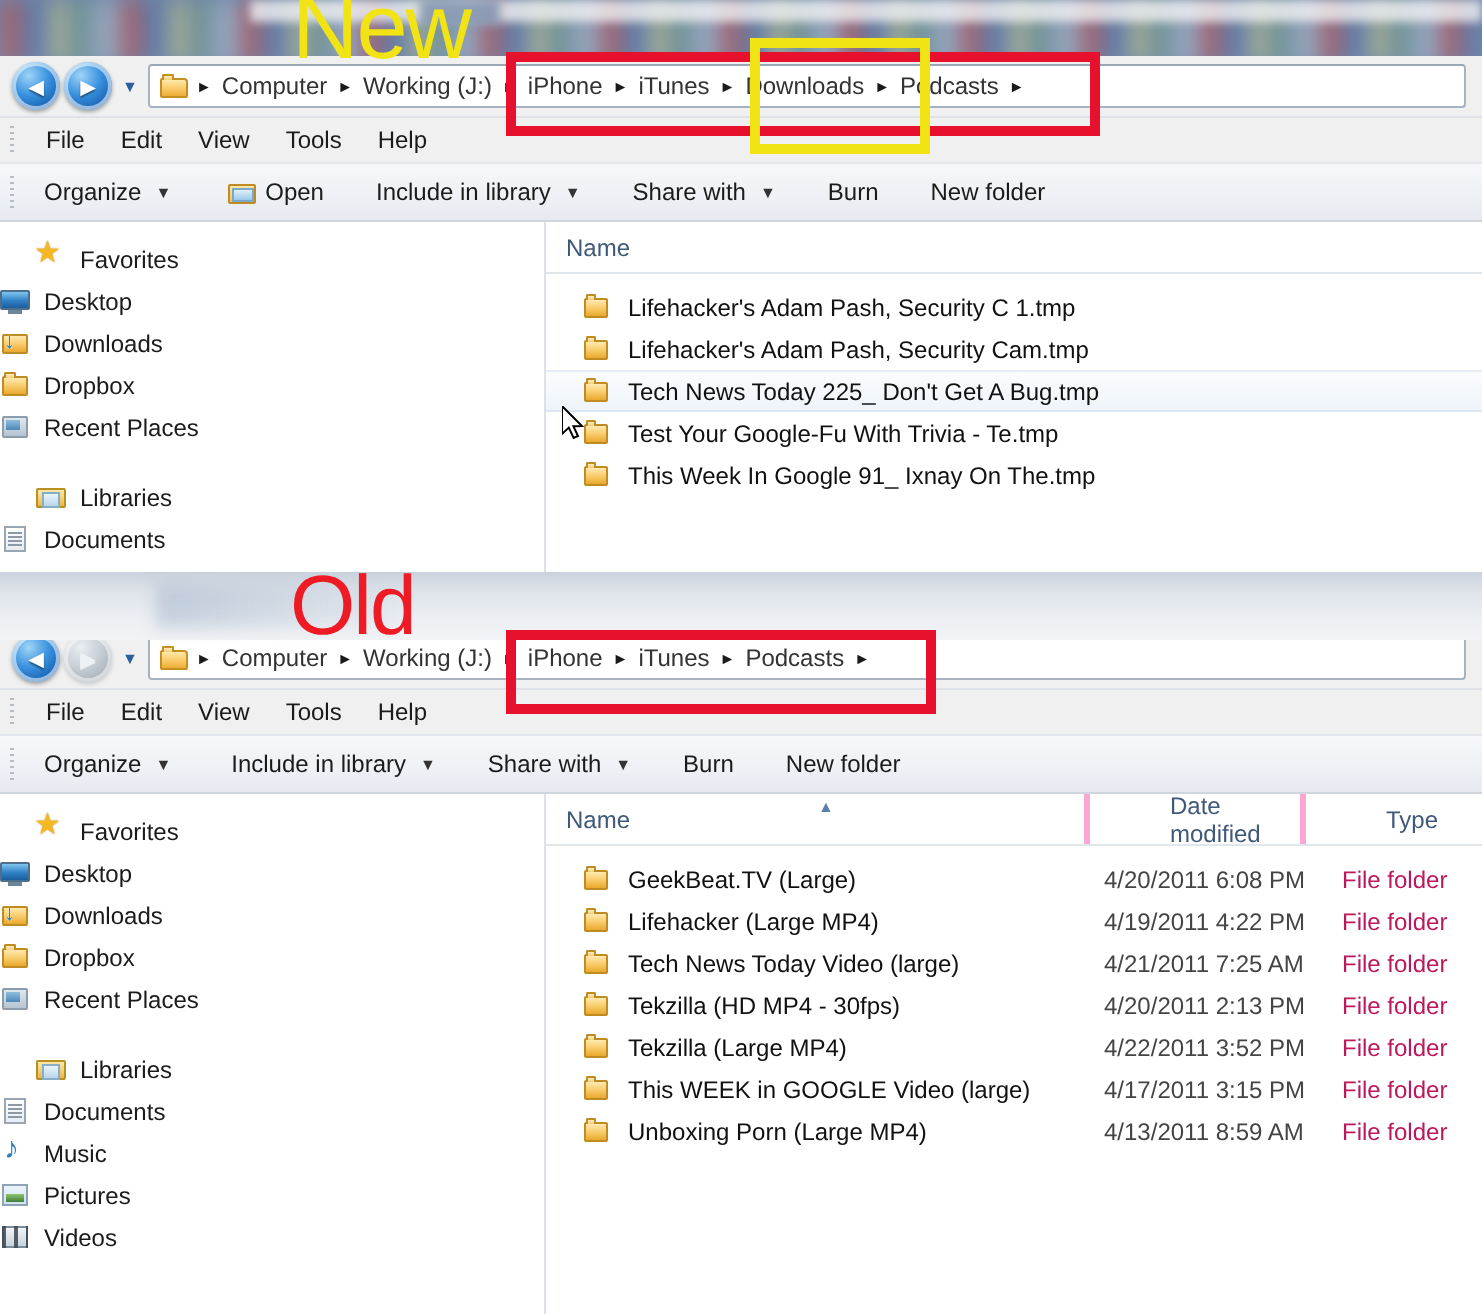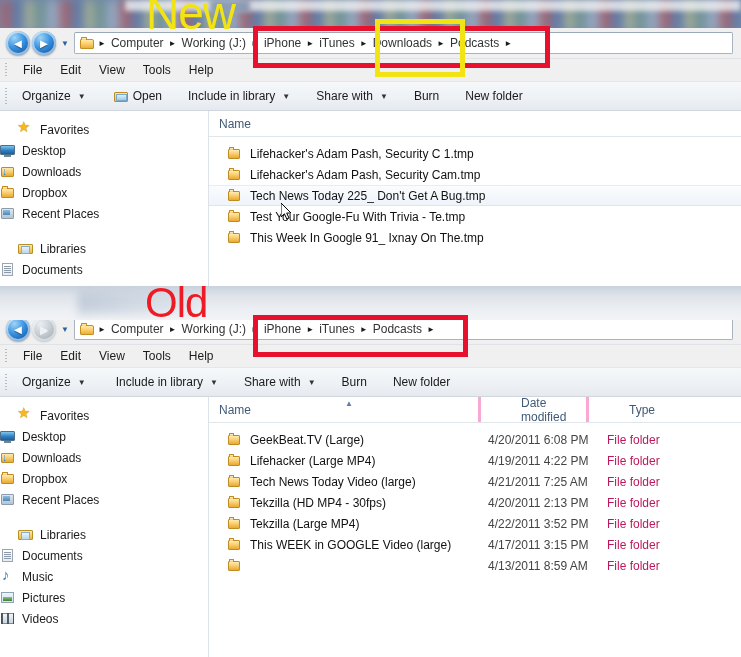--- a/index.html
+++ b/index.html
@@ -68,21 +68,21 @@
     background:repeating-linear-gradient(180deg,#b6bcc4 0 1px,transparent 1px 3px);}
   .tb-item{font-size:12px;color:#1b1b1b;padding:3px 8px;white-space:nowrap;display:flex;align-items:center;gap:4px;}
   .caret{font-size:8px;color:#333;margin-left:3px;}
   .open-ico{width:15px;height:13px;position:relative;flex:none;}
   .open-ico:before{content:"";position:absolute;left:0;top:2px;width:14px;height:10px;border-radius:1px;
     background:linear-gradient(180deg,#fbe8ae,#f0c25f);border:1px solid #c08b22;box-sizing:border-box;}
   .open-ico:after{content:"";position:absolute;left:2px;top:4px;width:11px;height:7px;
     background:linear-gradient(180deg,#dff0fb,#9cc9e8);border:1px solid #7ba7c9;box-sizing:border-box;}
 
   .body-row{display:flex;background:#fff;}
-  .nav-pane{width:209px;flex:none;background:#fff;border-right:1px solid #dde2e8;padding-top:8px;box-sizing:border-box;}
+  .nav-pane{width:273px;flex:none;background:#fff;border-right:1px solid #dde2e8;padding-top:8px;box-sizing:border-box;}
   .nav-item{display:flex;align-items:center;height:21px;font-size:12px;color:#1b1b1b;white-space:nowrap;}
   .nav-item.root{padding-left:18px;font-weight:normal;}
   .nav-item .lbl{margin-left:6px;}
   .nav-spacer{height:14px;}
 
   .ico{width:16px;height:15px;flex:none;position:relative;}
   .ico-star:before{content:"★";position:absolute;left:-1px;top:-3px;font-size:15px;line-height:1;
     color:#f5b820;text-shadow:0 0 1px #b8841a;}
   .ico-desktop:before{content:"";position:absolute;left:0;top:2px;width:15px;height:10px;border-radius:1px;
     background:linear-gradient(180deg,#7fc5ee 0%,#2f7fc4 55%,#1c5d9b 100%);border:1px solid #4d6f8c;box-sizing:border-box;}
@@ -439,20 +439,21 @@
           <span class="tp" style="left:398px;">File folder</span>
         </div>
         <div class="row">
           <span class="fico"></span>
           <span class="nm">This WEEK in GOOGLE Video (large)</span>
           <span class="dt" style="left:279px;">4/17/2011 3:15 PM</span>
           <span class="tp" style="left:398px;">File folder</span>
         </div>
         <div class="row">
           <span class="fico"></span>
+          <span class="nm">Unboxing Porn (Large MP4)</span>
           <span class="dt" style="left:279px;">4/13/2011 8:59 AM</span>
           <span class="tp" style="left:398px;">File folder</span>
         </div>
       </div>
     </div>
   </div>
 </div>
 
 <div class="annot lbl-new" style="left:146px;top:-10px;">New</div>
 

